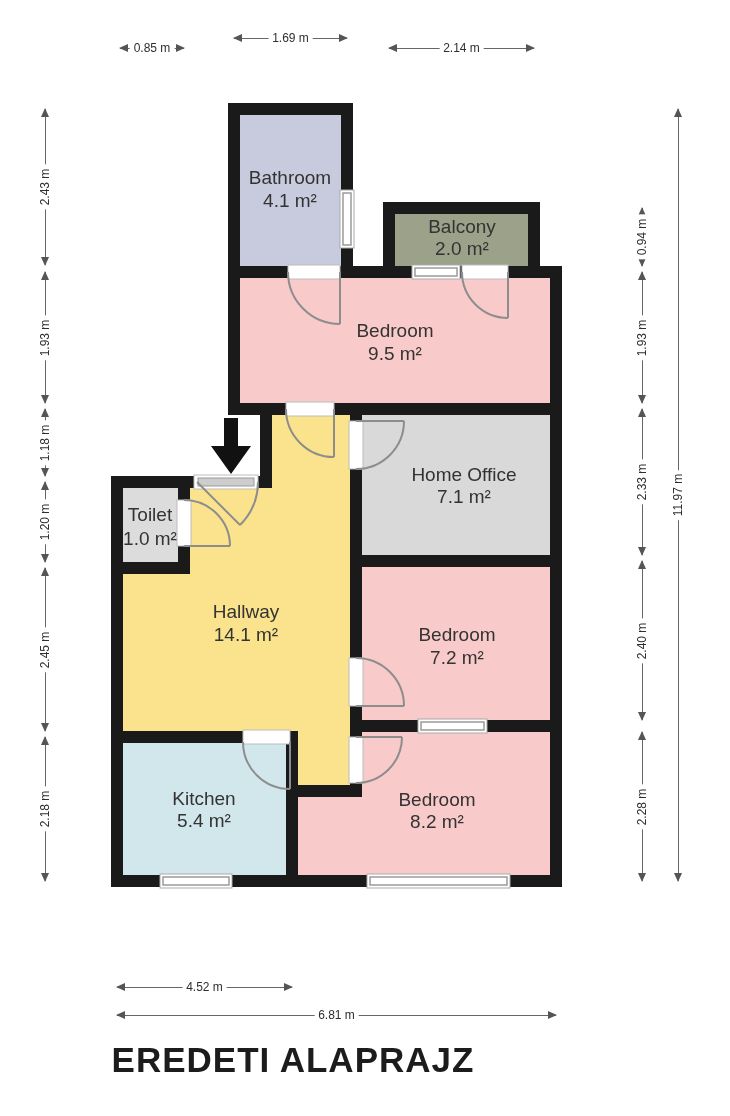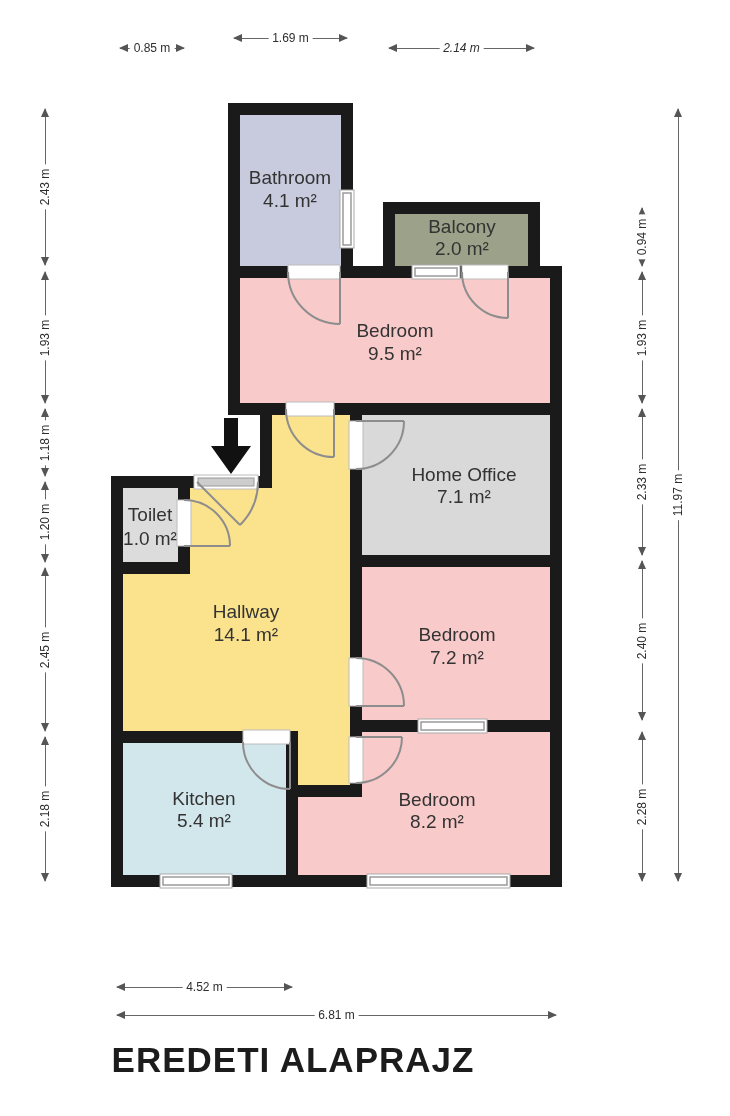--- a/index.html
+++ b/index.html
@@ -175,21 +175,21 @@
   </svg>
 
   <div class="dim dim-h" style="left:120px; top:17px; width:64px;">
       <span class="ln"></span>
       <span class="lbl">0.85 m</span>
     </div>
   <div class="dim dim-h" style="left:234px; top:7px; width:113px;">
       <span class="ln"></span>
       <span class="lbl">1.69 m</span>
     </div>
-  <div class="dim dim-h" style="left:389px; top:17px; width:145px;font-style:italic;">
+  <div class="dim dim-h" style="left:389px; top:17px; width:145px;">
       <span class="ln"></span>
       <span class="lbl">2.14 m</span>
     </div>
 
   <div class="dim dim-v" style="left:38px; top:109px; height:156px;">
       <span class="ln"></span>
       <span class="lbl">2.43 m</span>
     </div>
   <div class="dim dim-v" style="left:38px; top:272px; height:131px;">
       <span class="ln"></span>

